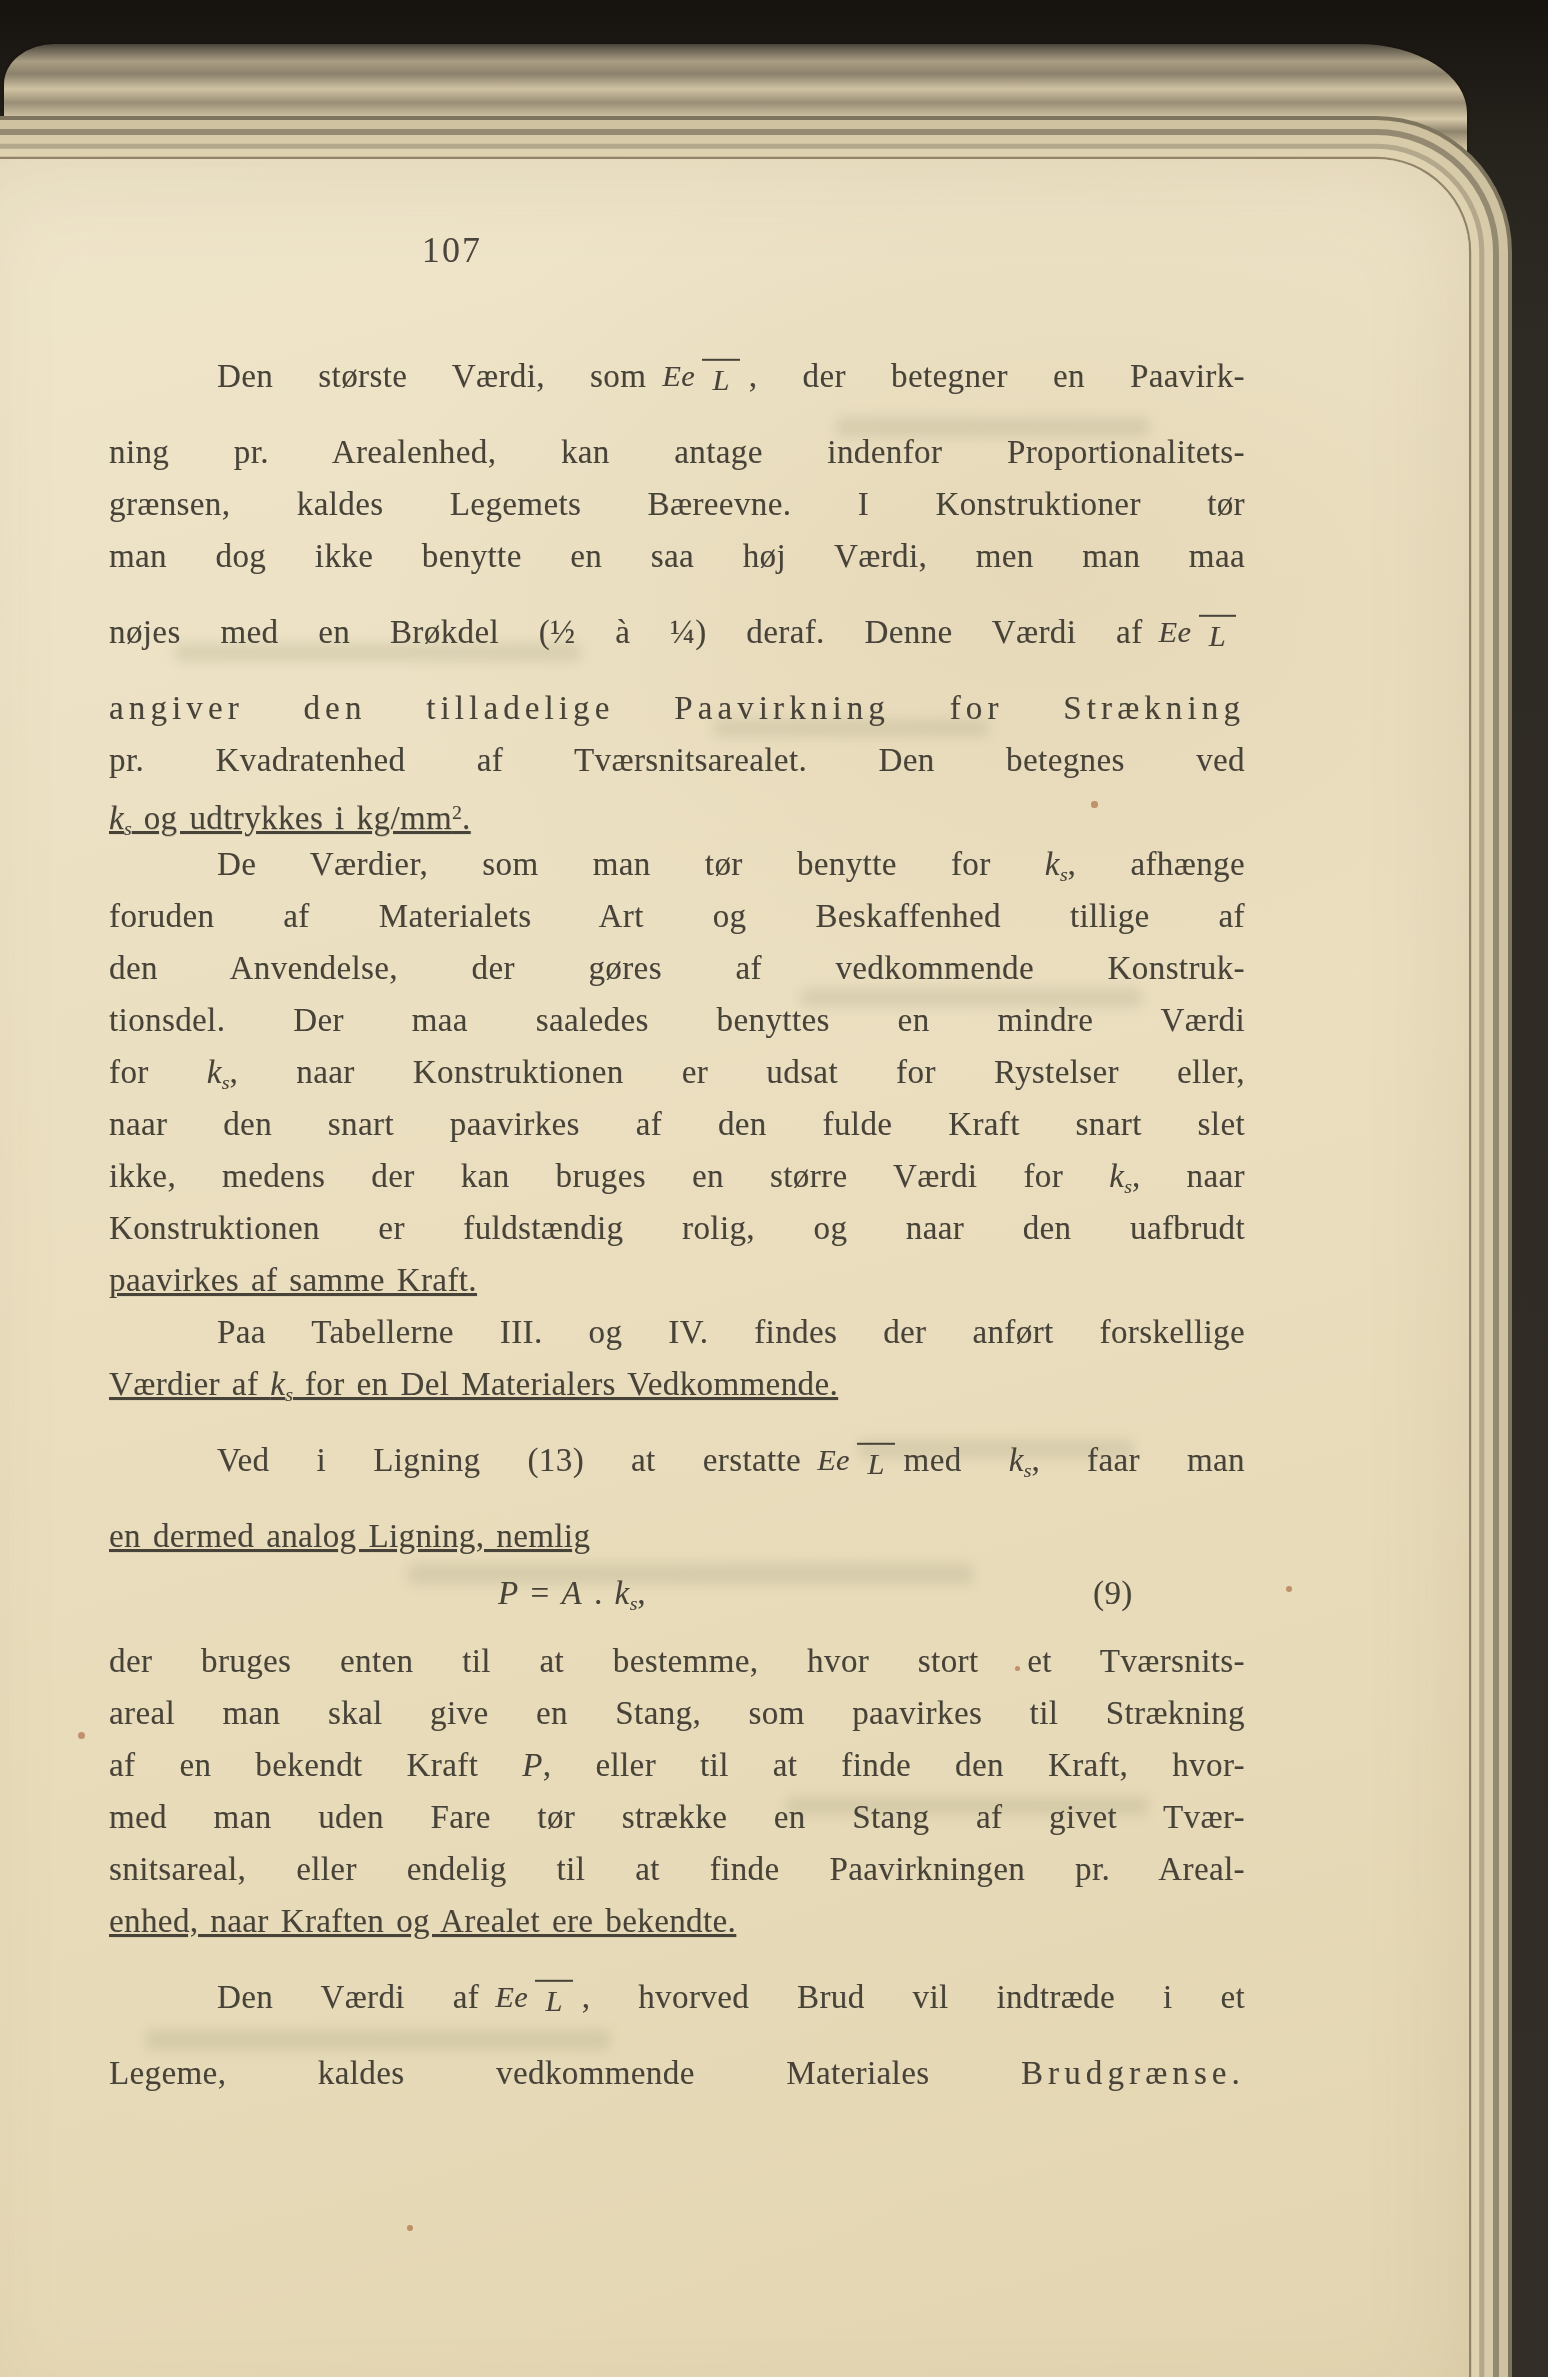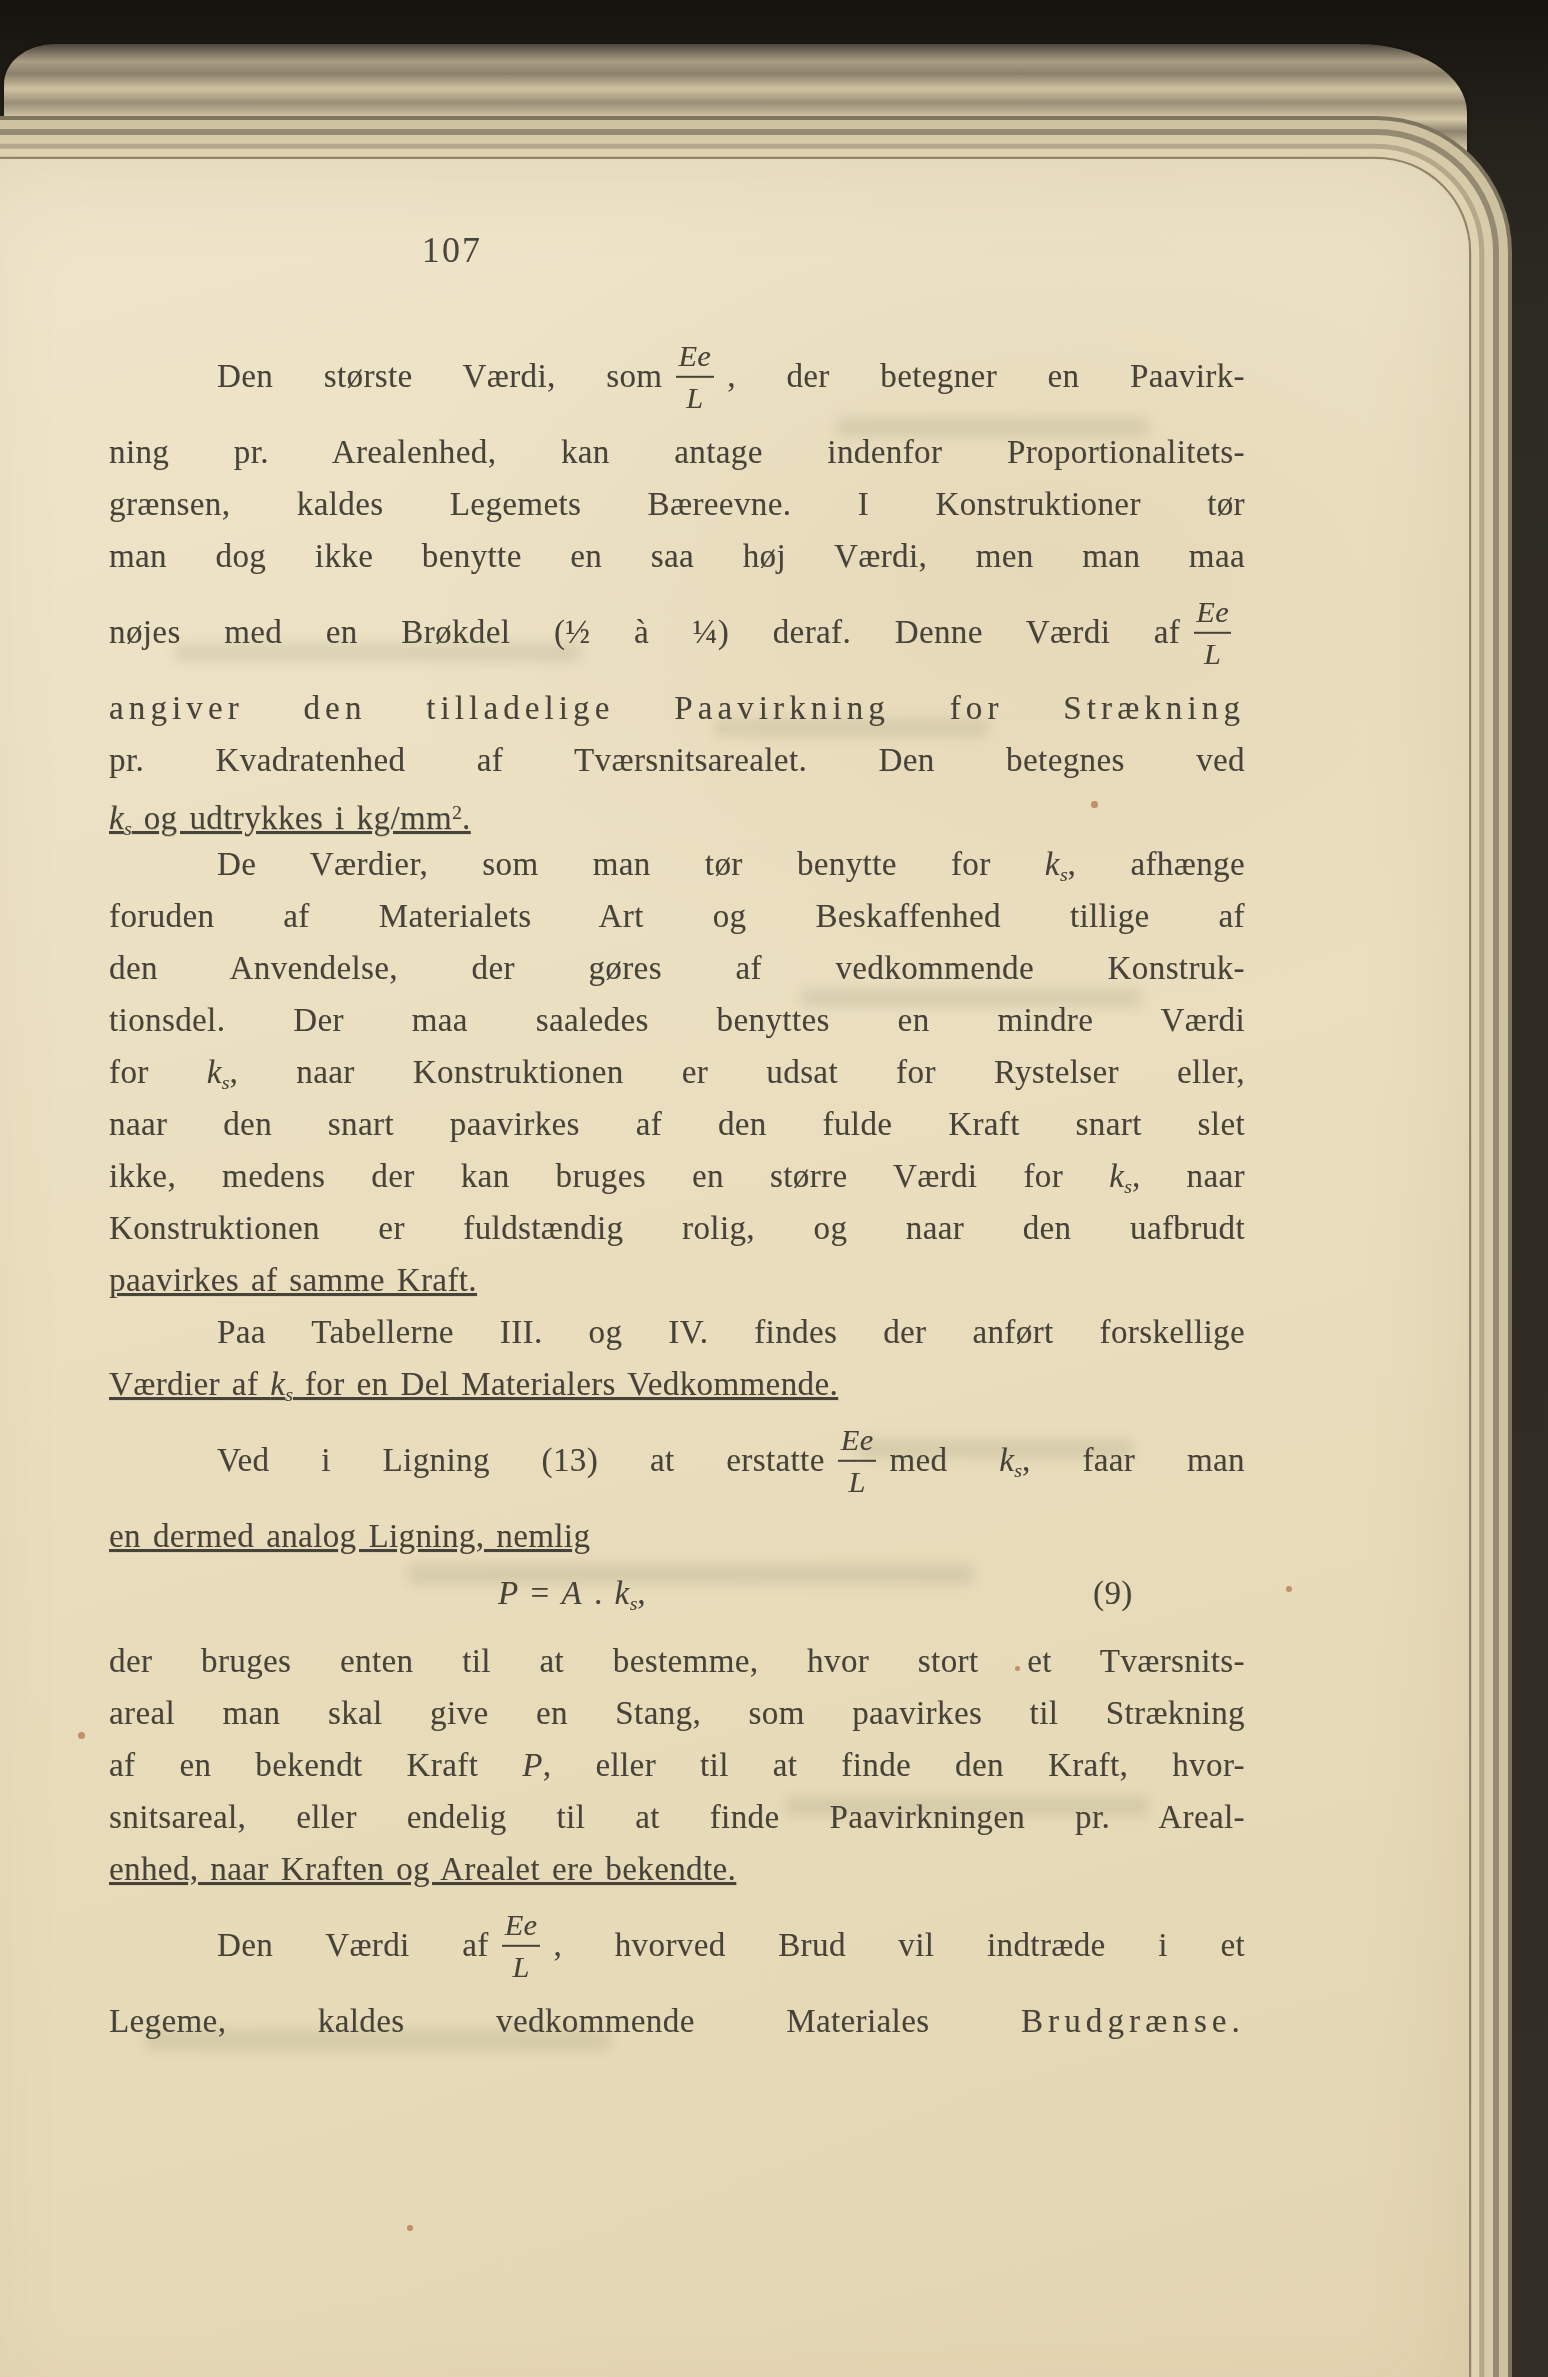--- a/index.html
+++ b/index.html
@@ -57,21 +57,21 @@
   .tall{height:100px;line-height:100px;}
   .eq{height:73px;line-height:63px;}
   .eq .eqbody{position:absolute;left:389px;top:0;}
   .eq .eqnum{position:absolute;left:984px;top:0;}
 
   .seg-i{font-style:italic;}
   .seg-sub{font-style:italic;font-size:.60em;vertical-align:-.28em;letter-spacing:0;}
   .seg-sup{font-size:.60em;vertical-align:.52em;letter-spacing:0;}
   .seg-g{letter-spacing:.155em;}
   .frac{
-    display:inline-flex;flex-direction:column;align-items:center;vertical-align:middle;
+    display:inline-flex;flex-direction:row;align-items:flex-end;vertical-align:middle;
     font-style:italic;font-size:.92em;line-height:1.02;margin:0 8.7px;transform:translateY(-2.2px);
   }
   .frac .num{padding:0 7.3px 4.4px;}
   .frac .den{border-top:2.2px solid #474339;padding:4.4px 10.2px 0;}
 
   
   .ghost{position:absolute;background:rgba(168,162,126,.26);filter:blur(5.8px);border-radius:7.3px;}
   
   .speck{position:absolute;border-radius:50%;background:rgba(158,84,40,.55);}
 </style>
@@ -132,20 +132,21 @@
             <span class="den">L</span>
           </span><span class="seg-r">med </span><span class="seg-i">k</span><span class="seg-sub">s</span><span class="seg-r">, faar man</span></div>
         <div class="line a-left"><span class="seg-r">en dermed analog Ligning, nemlig</span></div>
         <div class="line eq">
           <span class="eqbody"><span class="seg-i">P</span><span class="seg-r"> = </span><span class="seg-i">A</span><span class="seg-r"> . </span><span class="seg-i">k</span><span class="seg-sub">s</span><span class="seg-r">,</span></span>
           <span class="eqnum">(9)</span>
         </div>
         <div class="line a-justify"><span class="seg-r">der bruges enten til at bestemme, hvor stort et Tværsnits-</span></div>
         <div class="line a-justify"><span class="seg-r">areal man skal give en Stang, som paavirkes til Strækning</span></div>
         <div class="line a-justify"><span class="seg-r">af en bekendt Kraft </span><span class="seg-i">P</span><span class="seg-r">, eller til at finde den Kraft, hvor-</span></div>
+        <div class="line a-justify"><span class="seg-r">med man uden Fare tør strække en Stang af givet Tvær-</span></div>
         <div class="line a-justify"><span class="seg-r">snitsareal, eller endelig til at finde Paavirkningen pr. Areal-</span></div>
         <div class="line a-left"><span class="seg-r">enhed, naar Kraften og Arealet ere bekendte.</span></div>
         <div class="line a-justify indent tall"><span class="seg-r">Den Værdi af</span><span class="frac">
             <span class="num">Ee</span>
             <span class="den">L</span>
           </span><span class="seg-r">, hvorved Brud vil indtræde i et</span></div>
         <div class="line a-justify"><span class="seg-r">Legeme, kaldes vedkommende Materiales </span><span class="seg-g">Brudgrænse.</span></div>
       </div>
 
   </div>

